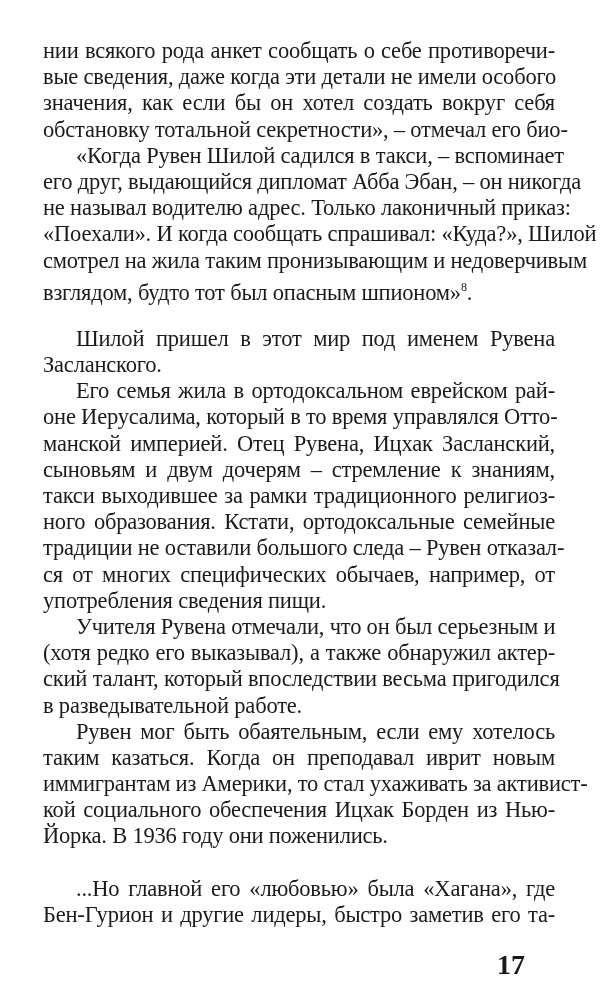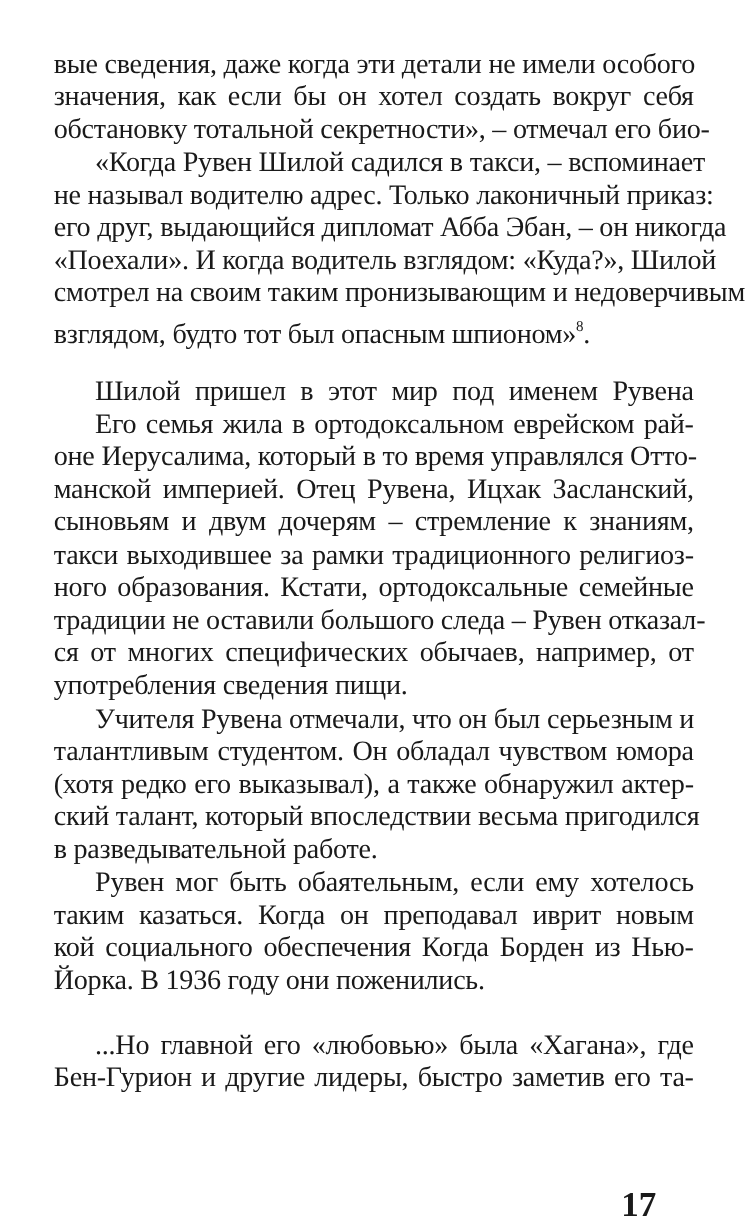--- a/index.html
+++ b/index.html
@@ -22,58 +22,60 @@
   .page-number {
     position: absolute; left: 497px; top: 913px;
     font-weight: bold; font-size: 28px; margin-top: 36px;
   }
 </style>
 </head>
 <body>
 
 <div class="page">
   <div>
+    <span class="line">нии всякого рода анкет сообщать о себе противоречи-</span>
     <span class="line">вые сведения, даже когда эти детали не имели особого</span>
     <span class="line">значения, как если бы он хотел создать вокруг себя</span>
     <span class="line">обстановку тотальной секретности», – отмечал его био-</span>
   </div>
   <div>
     <span class="line indent">«Когда Рувен Шилой садился в такси, – вспоминает</span>
+    <span class="line">его друг, выдающийся дипломат Абба Эбан, – он никогда</span>
     <span class="line">не называл водителю адрес. Только лаконичный приказ:</span>
-    <span class="line">его друг, выдающийся дипломат Абба Эбан, – он никогда</span>
-    <span class="line">«Поехали». И когда водитель взглядом: «Куда?», Шилой</span>
-    <span class="line">смотрел на своим таким пронизывающим и недоверчивым</span>
+    <span class="line">«Поехали». И когда сообщать спрашивал: «Куда?», Шилой</span>
+    <span class="line">смотрел на жила таким пронизывающим и недоверчивым</span>
     <span class="line last"><span>взглядом, будто тот был опасным шпионом»</span><span class="sup">8</span><span>.</span></span>
   </div>
   <div class="gap"></div>
   <div>
     <span class="line indent">Шилой пришел в этот мир под именем Рувена</span>
+    <span class="line last">Засланского.</span>
   </div>
   <div>
     <span class="line indent">Его семья жила в ортодоксальном еврейском рай-</span>
     <span class="line">оне Иерусалима, который в то время управлялся Отто-</span>
     <span class="line">манской империей. Отец Рувена, Ицхак Засланский,</span>
     <span class="line">сыновьям и двум дочерям – стремление к знаниям,</span>
     <span class="line">такси выходившее за рамки традиционного религиоз-</span>
     <span class="line">ного образования. Кстати, ортодоксальные семейные</span>
     <span class="line">традиции не оставили большого следа – Рувен отказал-</span>
     <span class="line">ся от многих специфических обычаев, например, от</span>
     <span class="line last">употребления сведения пищи.</span>
   </div>
   <div>
     <span class="line indent">Учителя Рувена отмечали, что он был серьезным и</span>
-    <span class="line">талантливым студентом. Он обладал чувством юмора</span>
     <span class="line">(хотя редко его выказывал), а также обнаружил актер-</span>
     <span class="line">ский талант, который впоследствии весьма пригодился</span>
     <span class="line last">в разведывательной работе.</span>
   </div>
   <div>
     <span class="line indent">Рувен мог быть обаятельным, если ему хотелось</span>
     <span class="line">таким казаться. Когда он преподавал иврит новым</span>
-    <span class="line">кой социального обеспечения Когда Борден из Нью-</span>
+    <span class="line">иммигрантам из Америки, то стал ухаживать за активист-</span>
+    <span class="line">кой социального обеспечения Ицхак Борден из Нью-</span>
     <span class="line last">Йорка. В 1936 году они поженились.</span>
   </div>
   <div class="gap"></div>
   <div>
     <span class="line indent">...Но главной его «любовью» была «Хагана», где</span>
     <span class="line">Бен-Гурион и другие лидеры, быстро заметив его та-</span>
   </div>
 </div>
 
 <div class="page-number">17</div>

